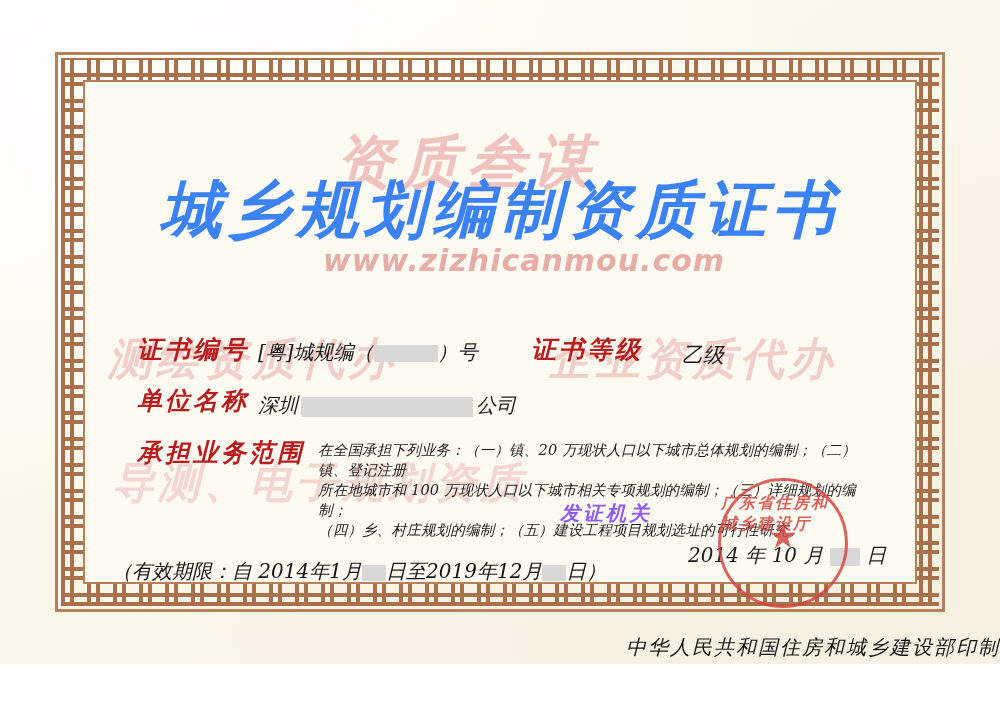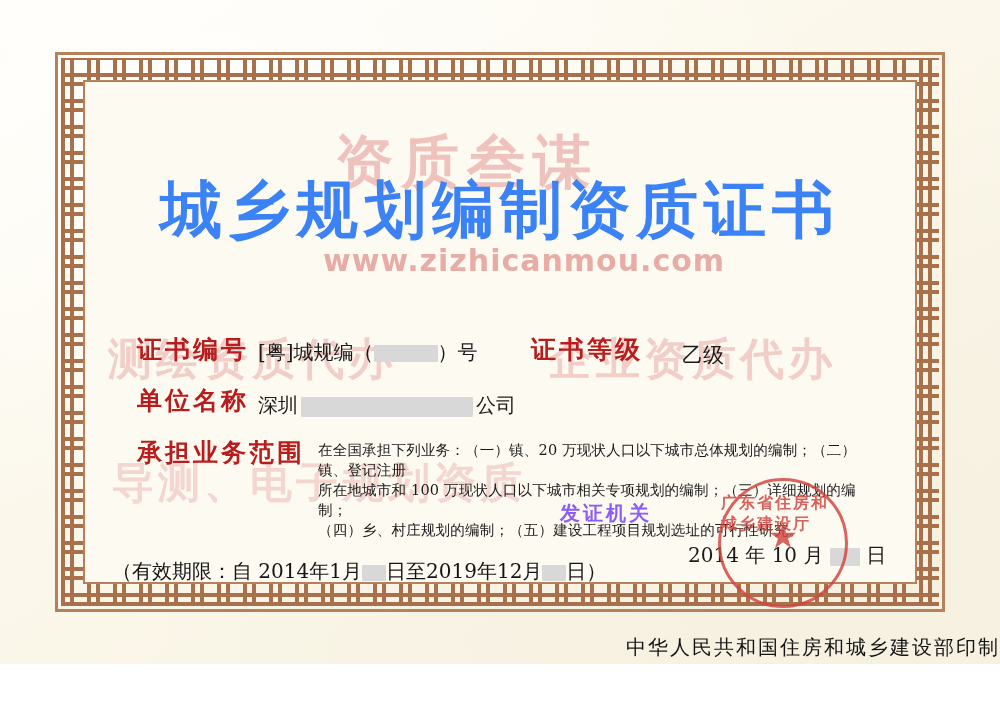--- a/index.html
+++ b/index.html
@@ -13,20 +13,21 @@
     font-family: "DejaVu Sans", "Liberation Sans", sans-serif;
     overflow: hidden;
   }
 
   
   #certificate {
     position: relative;
     width: 1000px;
     height: 664px;
     background: #fdfbf3;
+    font-style: italic;
   }
   
   #paper-texture {
     position: absolute;
     inset: 0;
     background:
       radial-gradient(ellipse at 20% 15%, rgba(255,255,255,0.75), rgba(253,250,240,0) 55%),
       radial-gradient(ellipse at 85% 85%, rgba(246,240,224,0.85), rgba(253,250,240,0) 60%),
       linear-gradient(150deg, #fffdf6 0%, #fbf7ea 45%, #f7f2e2 100%);
     pointer-events: none;

